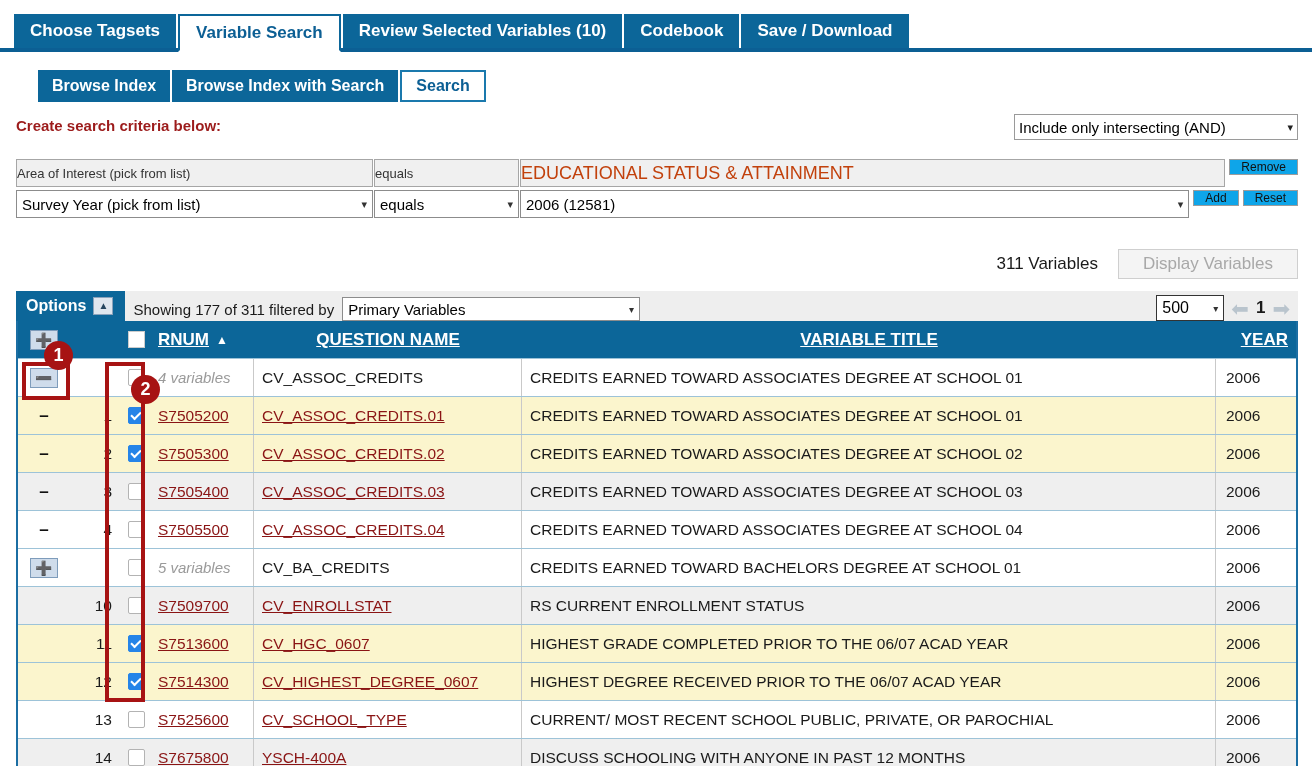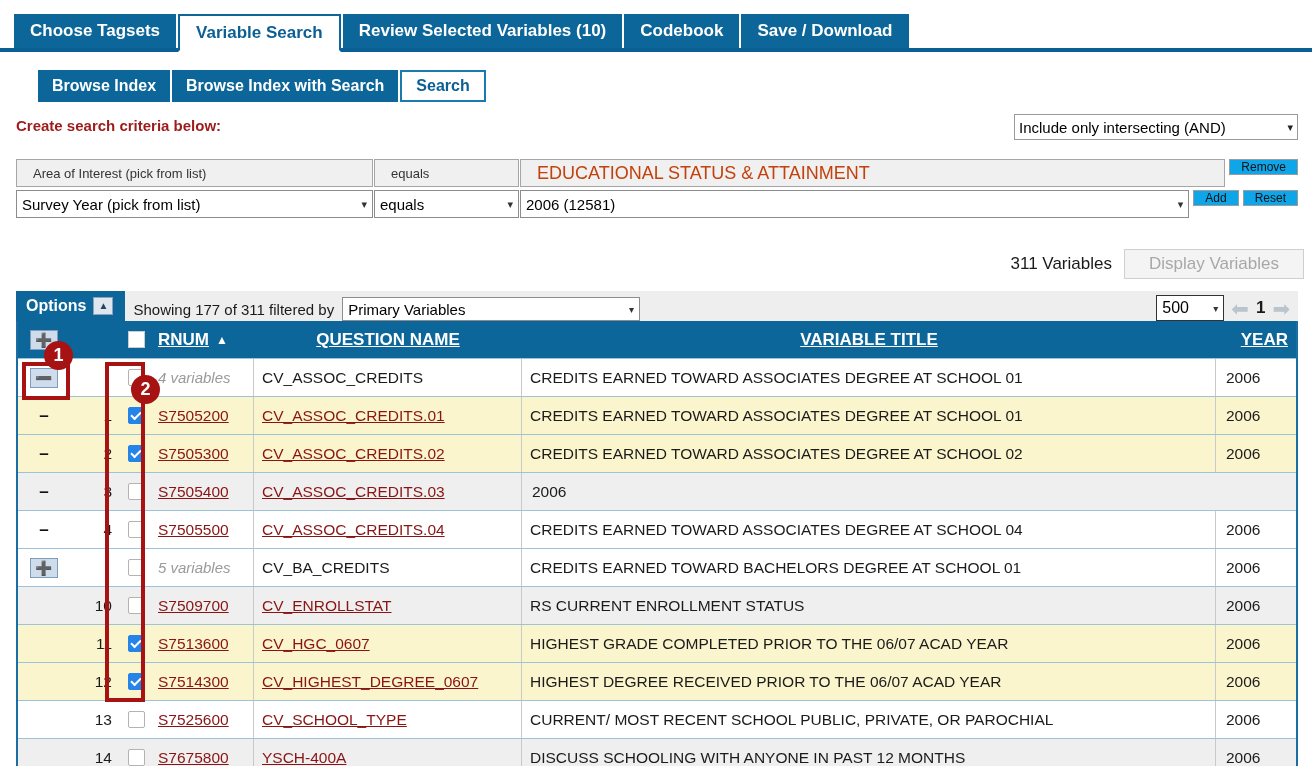--- a/index.html
+++ b/index.html
@@ -68,21 +68,21 @@
     display: flex; align-items: center; justify-content: space-between;
     cursor: pointer;
   }
   .logic-select .chev { font-size: 11px; color: #222; margin-left: 4px; }
 
   
   .criteria { position: absolute; left: 16px; top: 159px; width: 1282px; }
   .crit-row { display: flex; align-items: stretch; margin-bottom: 3px; height: 28px; }
   .crit-cell {
     border: 1px solid #a6a6a6; background: #f0f0f0;
-    display: flex; align-items: center; padding: 0 16px;
+    display: flex; align-items: center; padding: 0 0;
     font-size: 13px; color: #333; height: 28px;
   }
   .crit-cell.c1 { width: 357px; }
   .crit-cell.c2 { width: 145px; margin-left: 1px; }
   .crit-cell.c3 { flex: 1; margin-left: 1px; background: #f0f0f0; font-size: 18px; color: #c2410c; }
   .crit-sel {
     border: 1px solid #8c8c8c; background: #ffffff;
     display: flex; align-items: center; justify-content: space-between;
     padding: 0 5px; font-size: 15px; color: #000; height: 28px; cursor: pointer;
   }
@@ -93,22 +93,22 @@
   .btn-gray {
     border: 1px solid #9c9c9c; background: #0ea5e9;
     font-family: "Liberation Sans", sans-serif;
     font-size: 12px; color: #111; height: 16px; padding: 0 11px;
     display: flex; align-items: center; justify-content: center;
     margin-left: 4px; cursor: pointer; white-space: nowrap;
   }
 
   
   .countrow {
-    position: absolute; right: 8px; top: 249px;
-    display: flex; align-items: center;
+    position: absolute; right: 14px; top: 249px;
+    display: flex; align-items: center; gap: 8px;
   }
   .count-text { font-size: 17px; color: #1a1a1a; margin-right: 12px; }
   .display-btn {
     border: 1px solid #cfcfcf; background: #f4f4f4; color: #a8a8a8;
     font-size: 17px; height: 30px; padding: 0 24px;
     display: flex; align-items: center; font-family: "Liberation Sans", sans-serif;
   }
 
   
   .optbar {
@@ -410,20 +410,21 @@
       <div class="rc rc-num">3</div>
       <div class="rc rc-chk">
         <div class="chk"></div>
       </div>
       <div class="rc rc-rnum">
         <span class="cell-link">S7505400</span>
       </div>
       <div class="rc rc-qname">
         <span class="cell-link">CV_ASSOC_CREDITS.03</span>
       </div>
+      <div class="rc rc-title">CREDITS EARNED TOWARD ASSOCIATES DEGREE AT SCHOOL 03</div>
       <div class="rc rc-year">2006</div>
     </div>
 
     <div class="rrow white">
       <div class="rc rc-exp">
         <span class="minus-txt">–</span>
       </div>
       <div class="rc rc-num">4</div>
       <div class="rc rc-chk">
         <div class="chk"></div>

